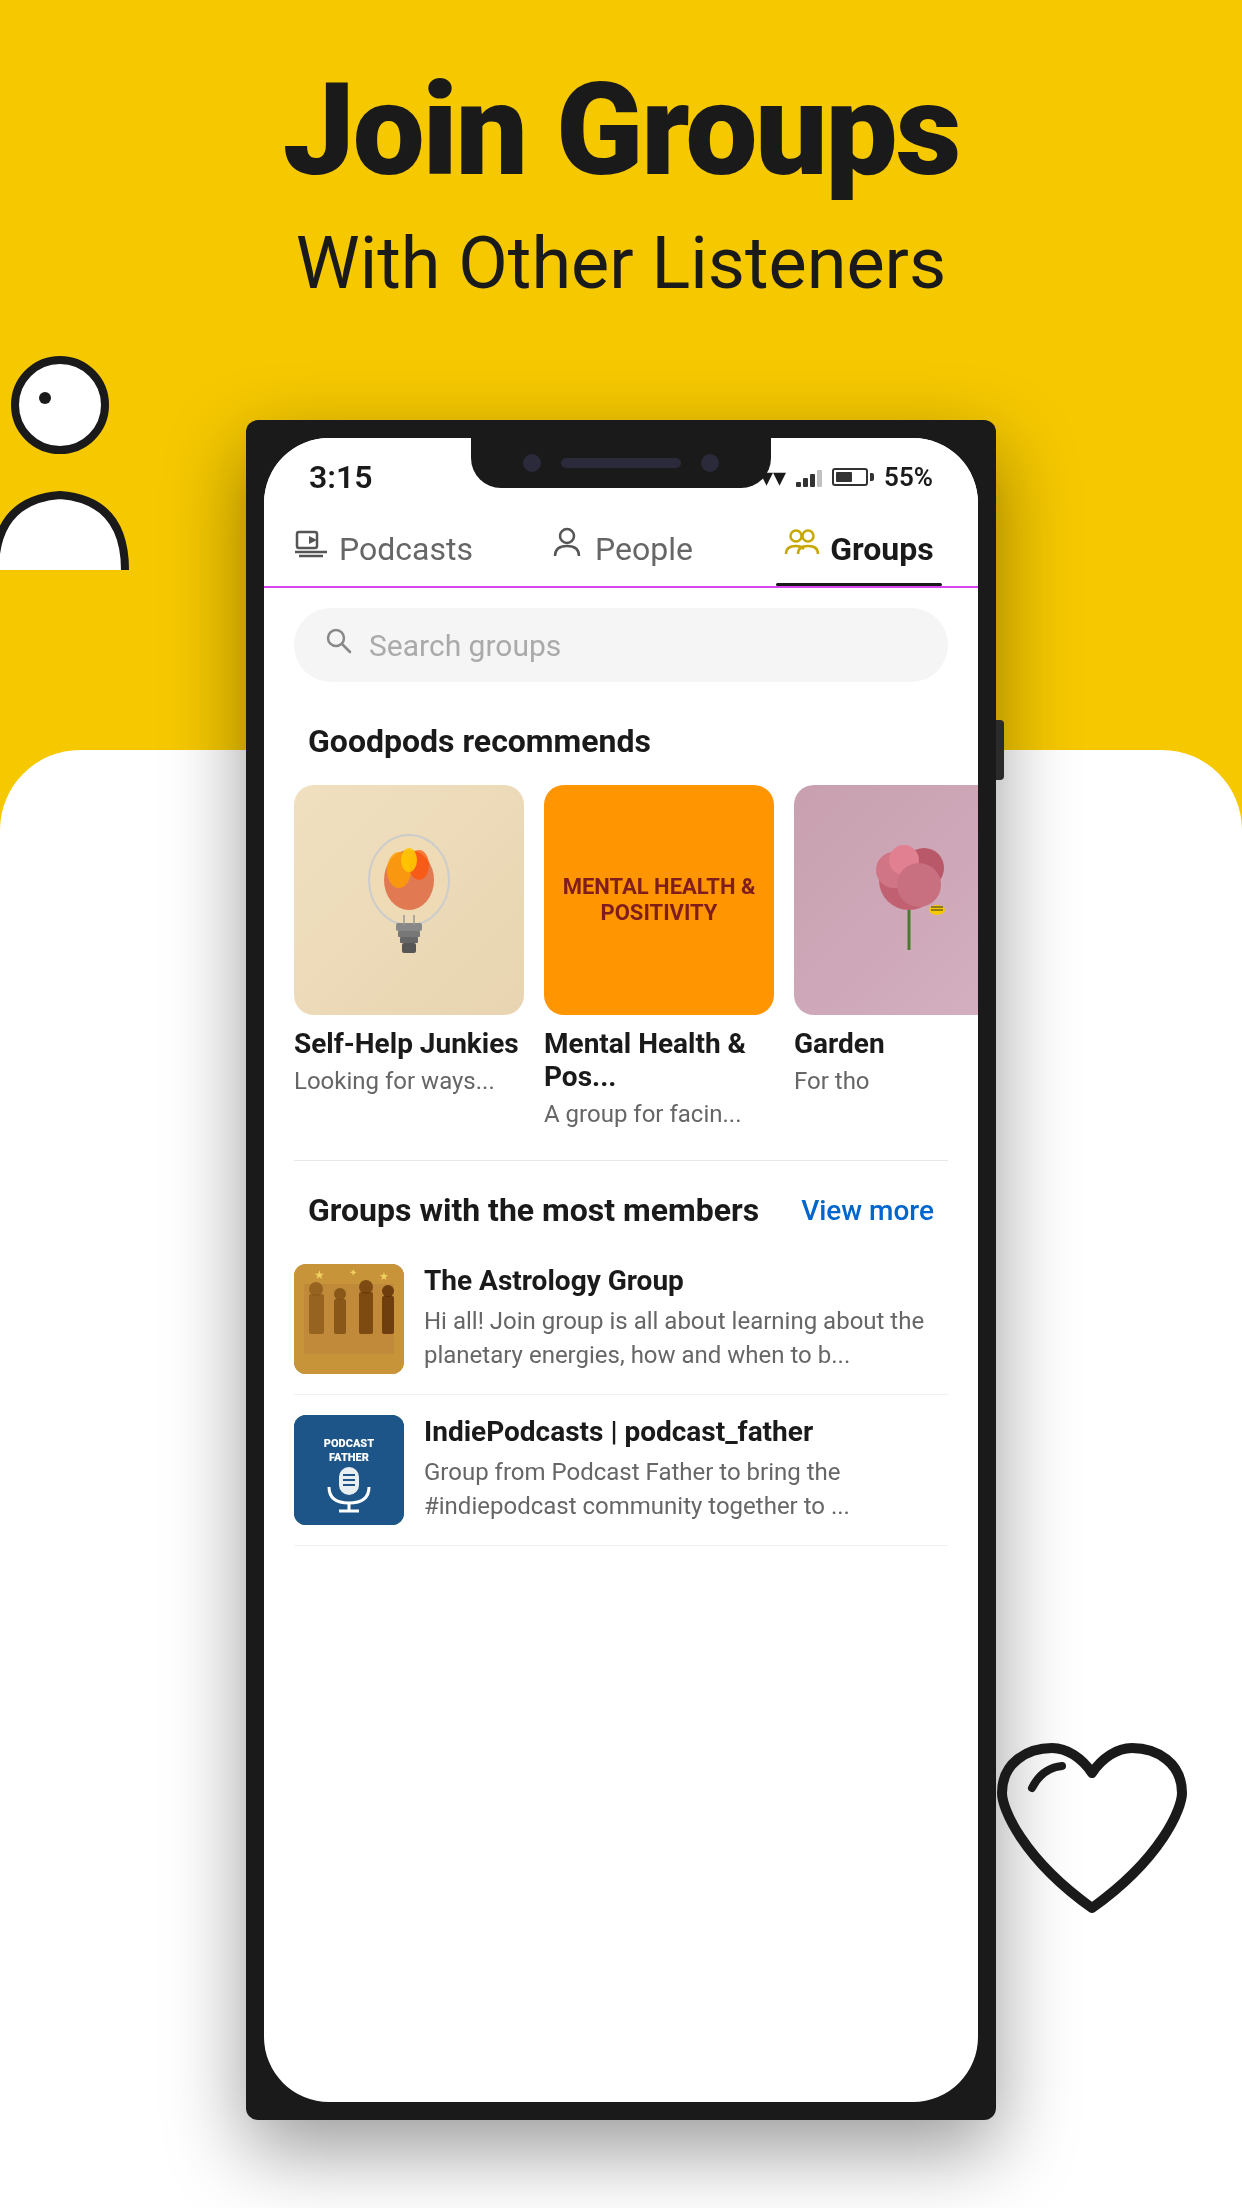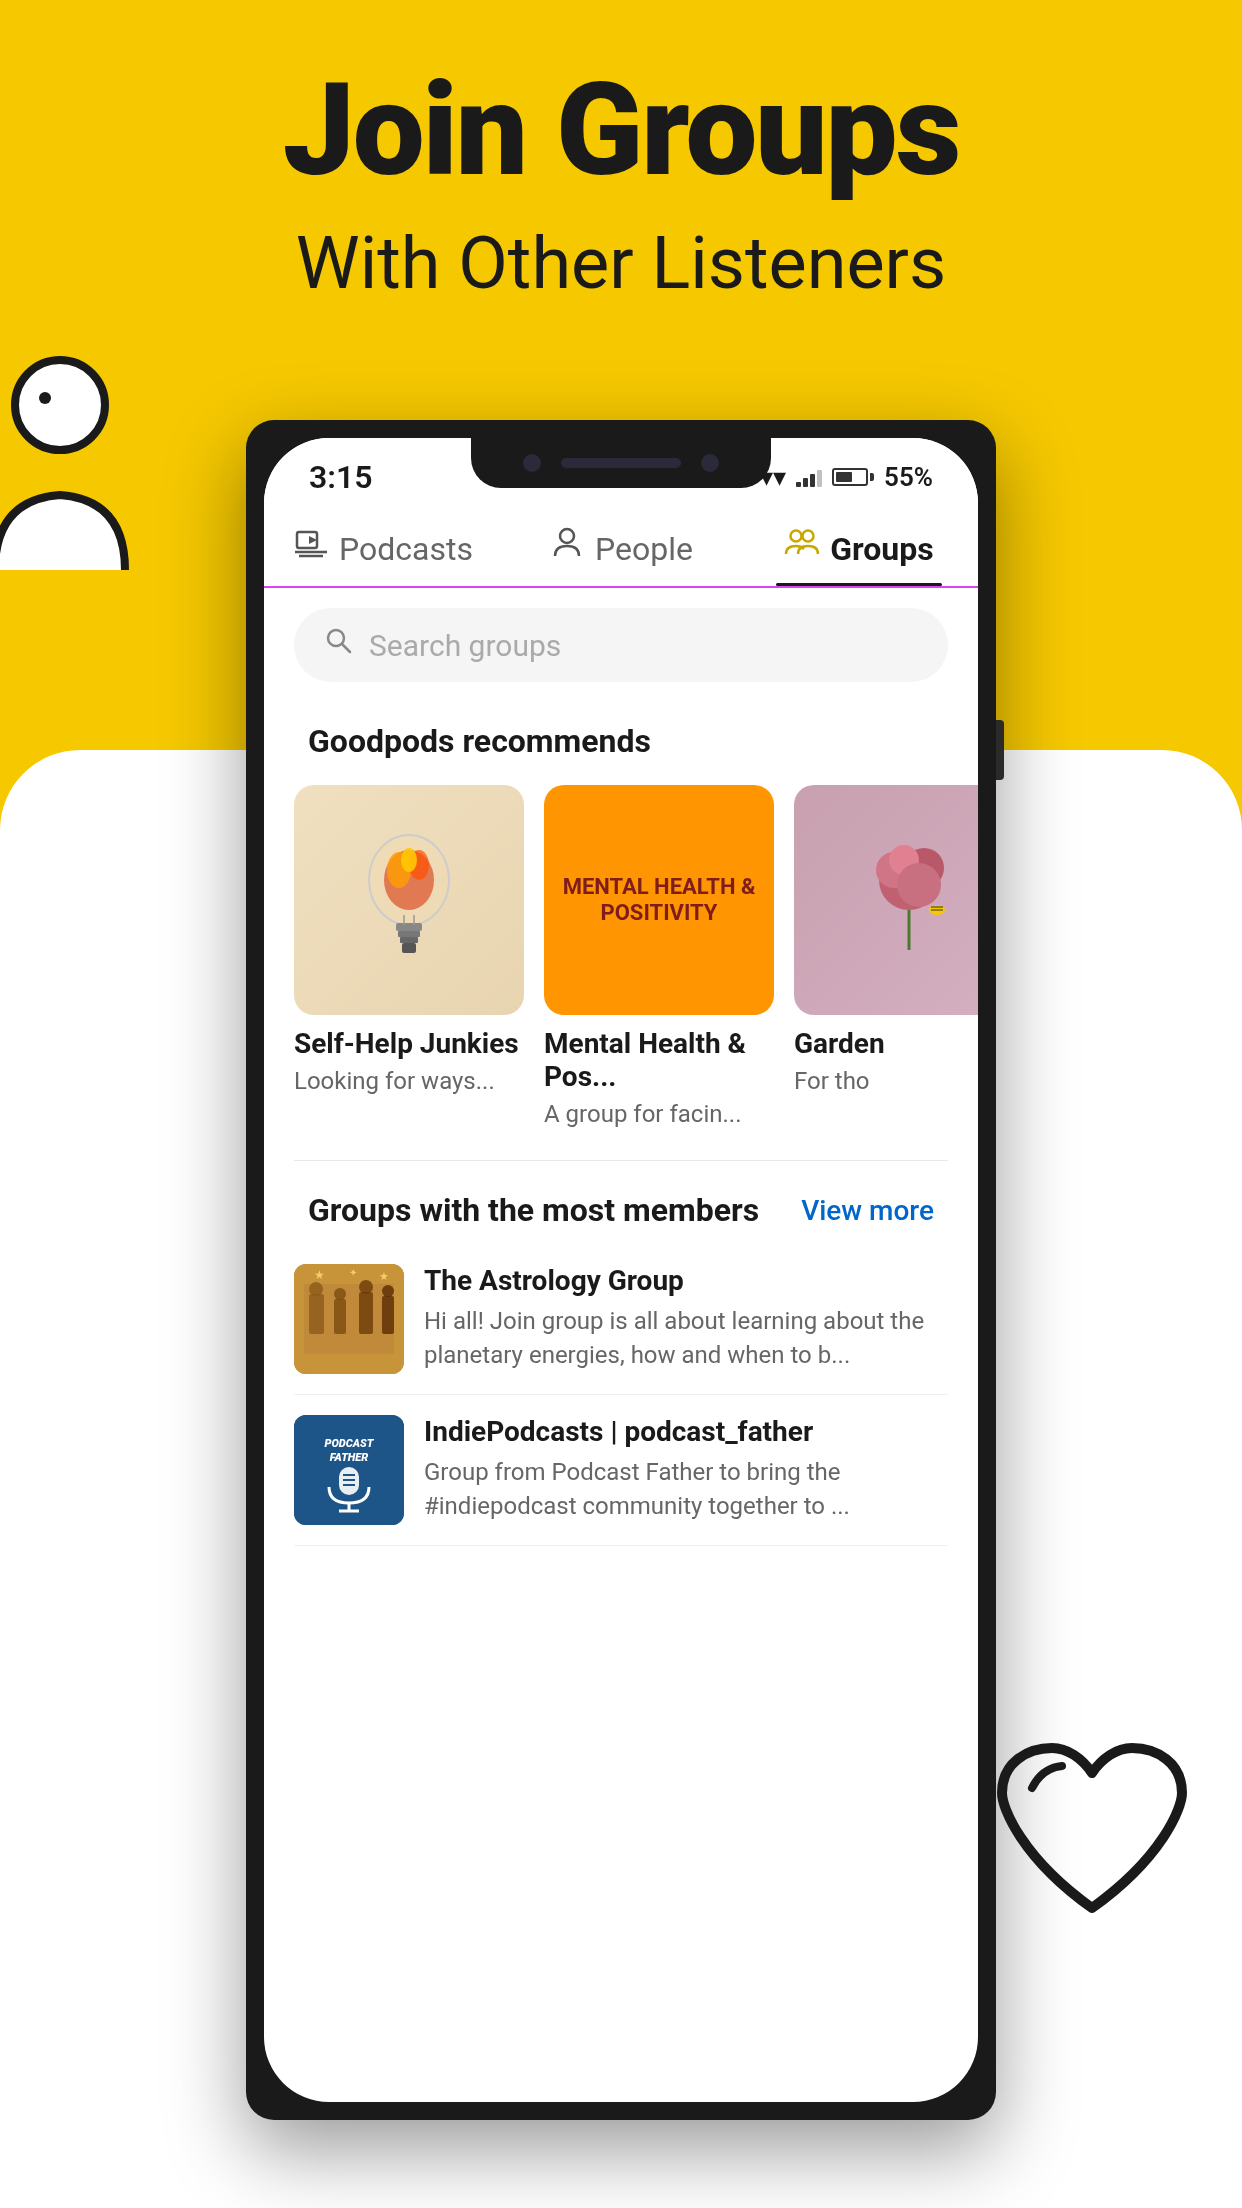--- a/index.html
+++ b/index.html
@@ -90,21 +90,21 @@
       transform: translateX(-50%);
       width: 750px;
       height: 1700px;
       z-index: 15;
     }
 
     .phone-frame {
       width: 100%;
       height: 100%;
       background: #1a1a1a;
-      border-radius: 28px;
+      border-radius: 12px;
       padding: 18px;
       box-shadow: 0 30px 80px rgba(0,0,0,0.4);
       position: relative;
     }
 
     
     .phone-notch-area {
       position: absolute;
       top: 18px;
       left: 50%;
@@ -410,21 +410,20 @@
       width: 100%;
       height: 100%;
       background: #14532d;
       display: flex;
       align-items: flex-end;
       justify-content: center;
       font-size: 22px;
       font-weight: 900;
       color: white;
       flex-direction: column;
-      font-style: italic;
     }
 
     .list-item-content {
       flex: 1;
     }
 
     .list-item-name {
       font-size: 28px;
       font-weight: 700;
       color: #1a1a1a;

